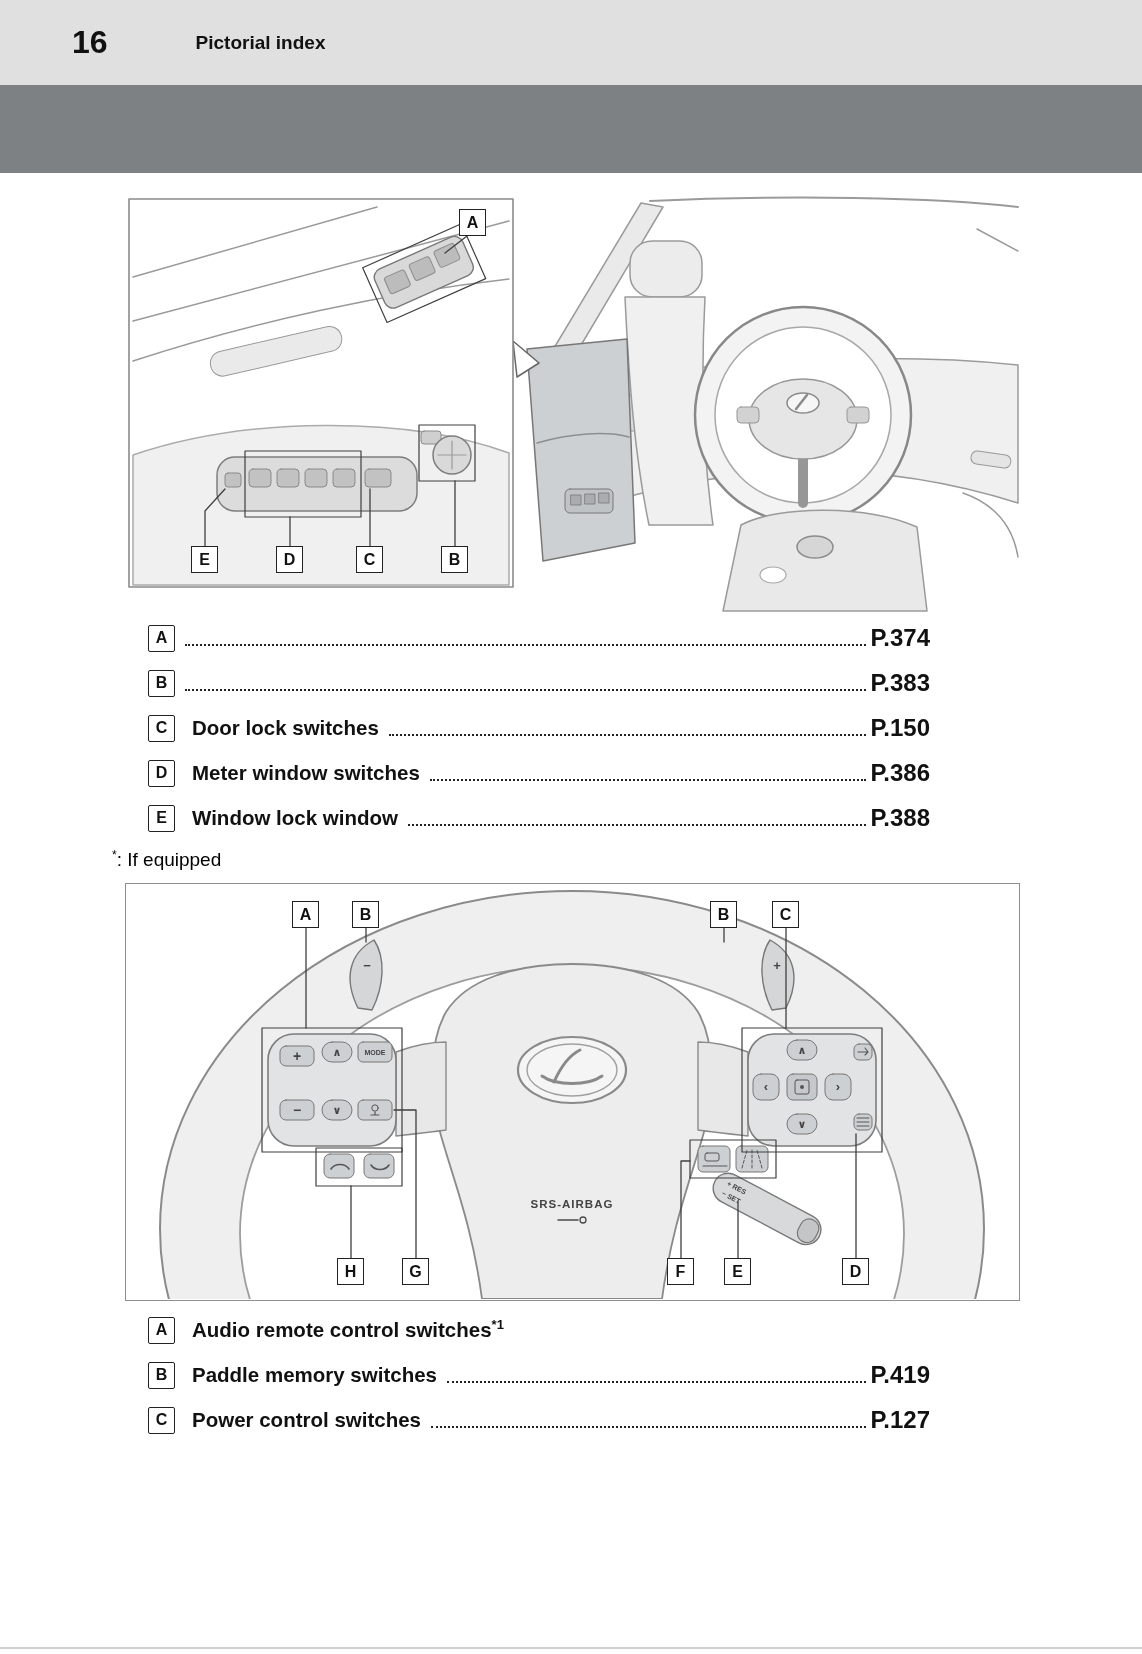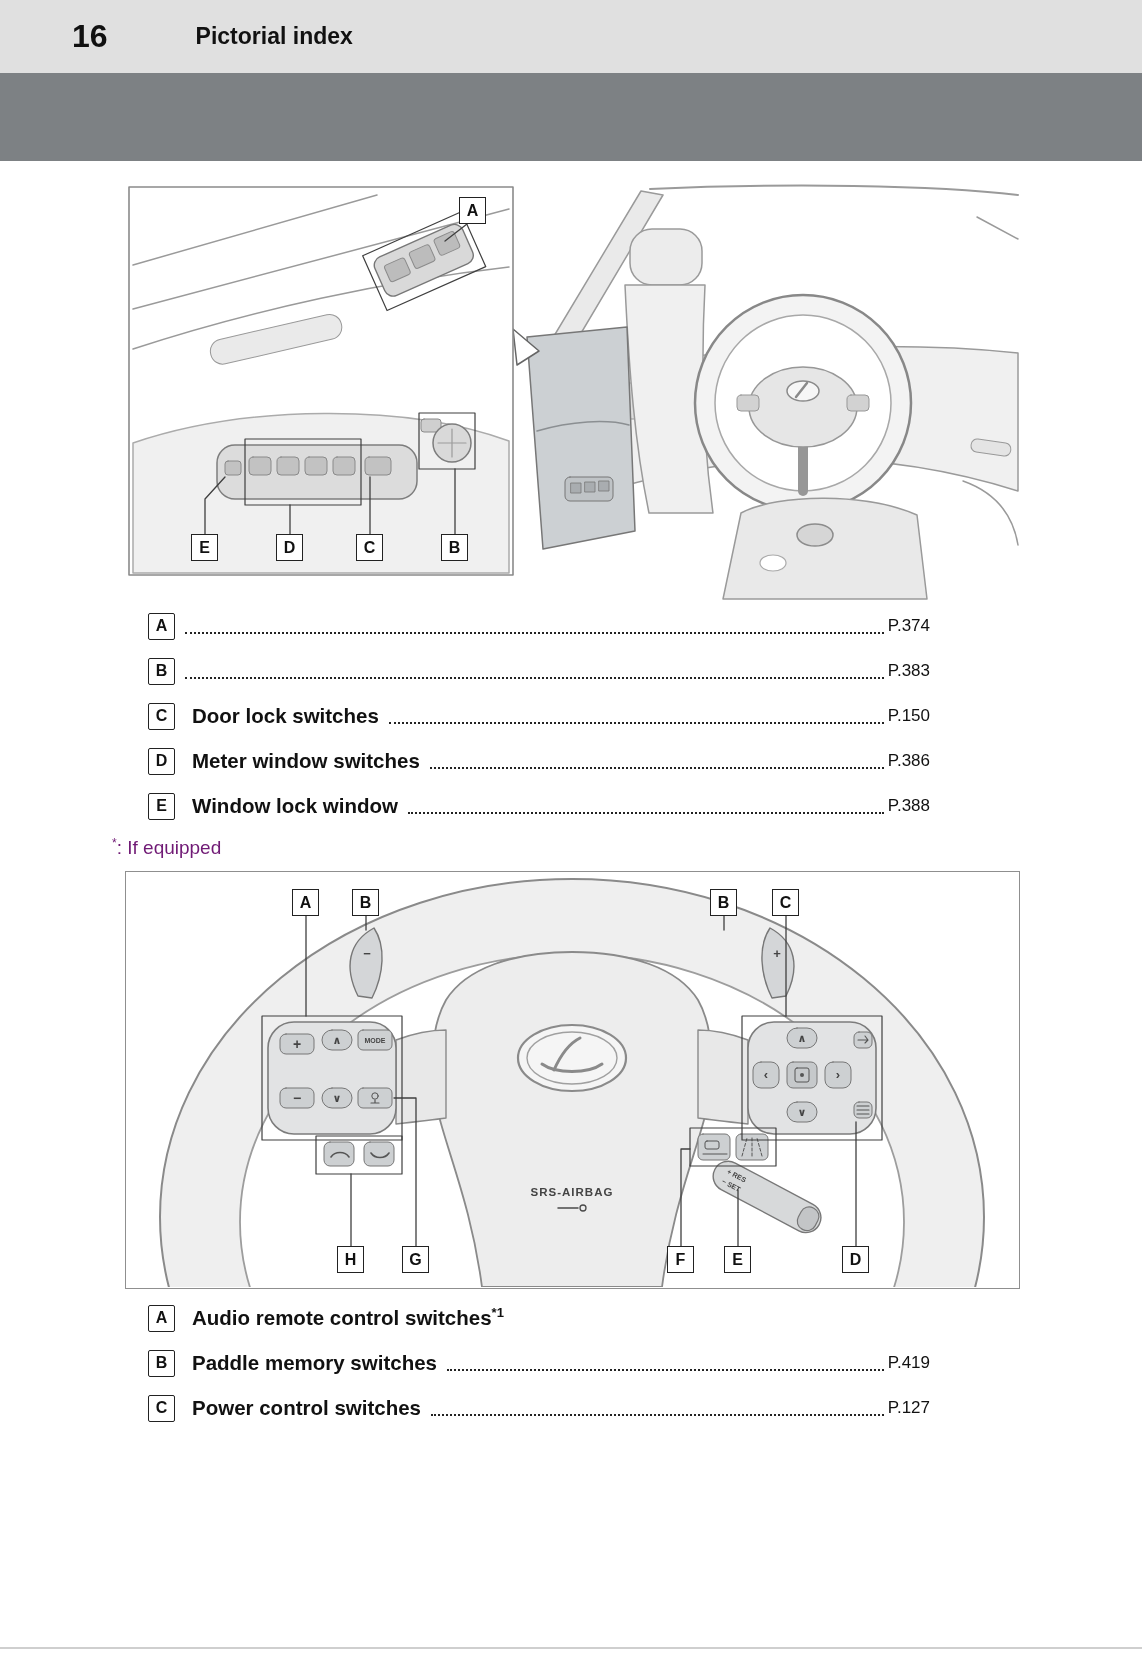--- a/index.html
+++ b/index.html
@@ -1,39 +1,39 @@
 <!DOCTYPE html>
 <html><head>
 <meta charset="utf-8">
 <style>
   *{margin:0;padding:0;box-sizing:border-box}
   html,body{background:#fff}
   body{font-family:"Liberation Sans",sans-serif;color:#111}
   .page{position:relative;width:1142px;height:1654px;background:#fff;overflow:hidden}
-  .header{height:73px;background:#e0e0e0;display:flex;align-items:center}
+  .header{height:85px;background:#e0e0e0;display:flex;align-items:center}
   .page-num{font-size:32px;font-weight:700;margin-left:72px}
-  .section-title{font-size:23px;font-weight:700;margin-left:88px}
+  .section-title{font-size:19px;font-weight:700;margin-left:88px}
   .dark-band{height:88px;background:#7d8184}
   .content{position:relative;padding-left:125px}
   .figure{position:relative;background:#fff}
   .fig1{width:895px;height:420px;margin-top:20px}
   .fig2{width:895px;height:418px;margin-top:12px;border:1.5px solid #8f8f8f}
   svg{display:block}
   svg text{font-family:"Liberation Sans","DejaVu Sans",sans-serif;font-weight:700;fill:#444}
   .callout{position:absolute;width:27px;height:27px;background:#fff;border:1.5px solid #222;
            display:flex;align-items:center;justify-content:center;font-size:16px;font-weight:700;color:#111}
   .index-list{margin-left:23px;width:782px;margin-top:10px}
   .row{display:flex;align-items:center;height:30px;margin-bottom:15px}
   .key{flex:0 0 27px;width:27px;height:27px;border:1.7px solid #222;border-radius:2px;
        display:flex;align-items:center;justify-content:center;font-size:16px;font-weight:700}
   .label{font-size:20.5px;font-weight:700;margin-left:17px;white-space:nowrap}
   .label sup{font-size:13px;line-height:0;vertical-align:super}
   .leader{flex:1;align-self:flex-end;height:0;border-bottom:2.6px dotted #222;margin:0 4px 7px 10px}
-  .pref{font-size:17px;font-weight:400}
-  .footnote{margin-top:6px;margin-left:-13px;font-size:19px;color:#701a75}
+  .pref{font-size:24px;font-weight:700}
+  .footnote{margin-top:6px;margin-left:-13px;font-size:19px;color:#000000}
   .footnote sup{font-size:12px}
   .bottom-rule{position:absolute;left:0;right:0;bottom:5px;height:2px;background:#cfcfcf}
 </style>
 </head>
 <body>
 
 <div class="page">
 
   <div class="header">
     <div class="page-num">16</div>

